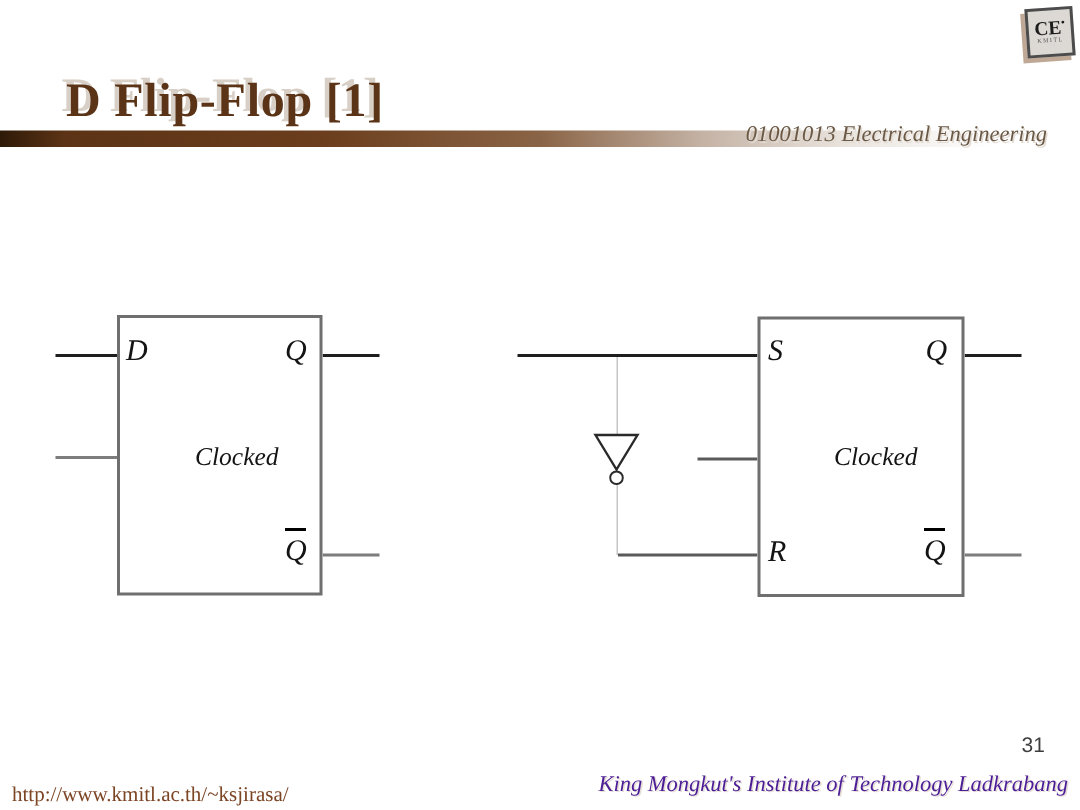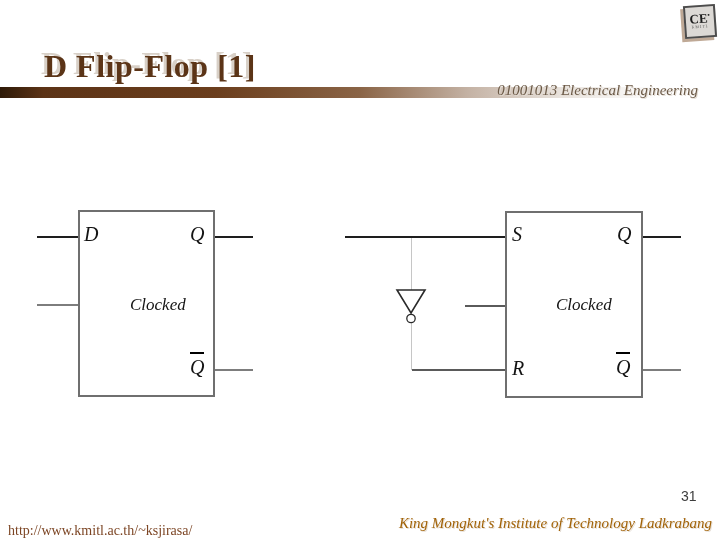--- a/index.html
+++ b/index.html
@@ -53,21 +53,21 @@
     position:absolute;left:681px;top:488px;width:36px;text-align:left;
     font-family:Liberation Sans, sans-serif;font-size:14px;color:#3d3d3d;
   }
   
   .footer-url{
     position:absolute;left:8px;top:511px;
     font-size:14px;color:#7c4524;white-space:nowrap;margin-top:12px;
   }
   .footer-institute{
     position:absolute;right:8px;top:515px;
-    font-size:15px;font-style:italic;color:#a16207;white-space:nowrap;
+    font-size:15px;font-style:italic;color:#4c1d95;white-space:nowrap;
     text-shadow:1px 1px 0 #e6dfd7;
   }
 </style>
 </head>
 <body>
 
 <div class="slide">
 
   <div class="title">D Flip-Flop [1]</div>
   <div class="header-bar"></div>

